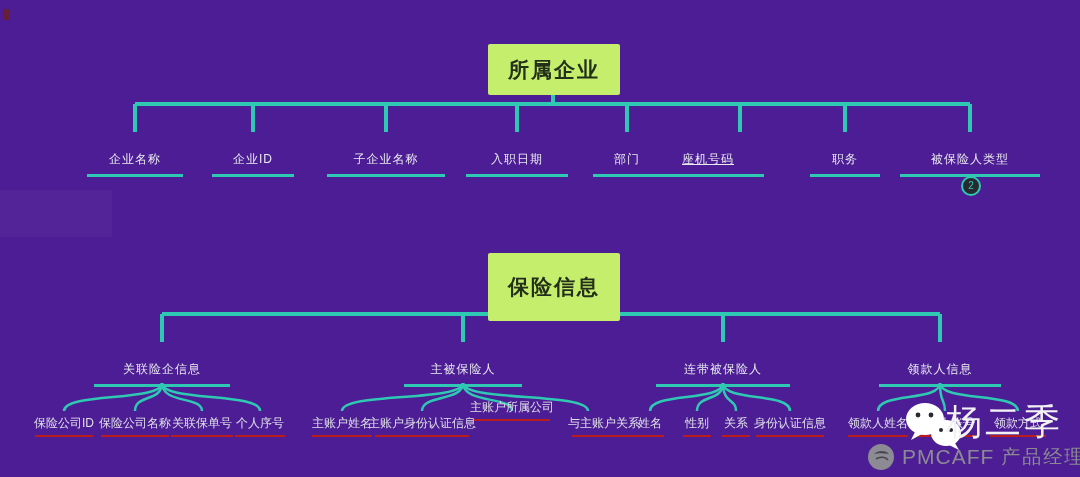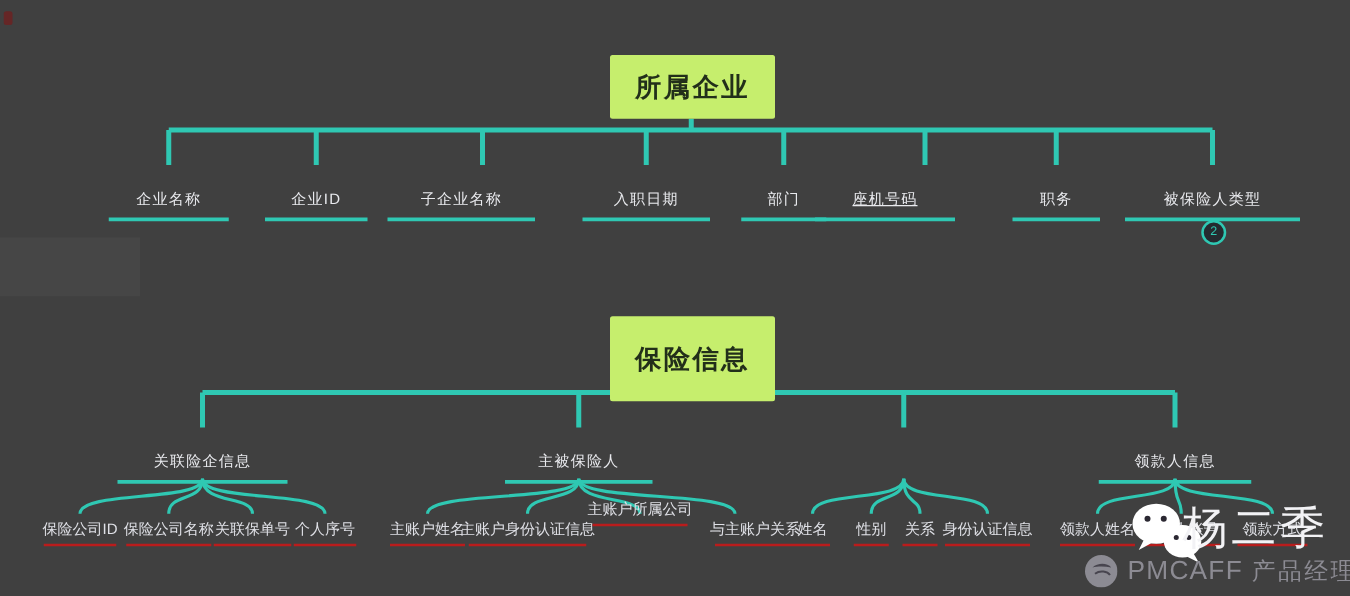--- a/index.html
+++ b/index.html
@@ -1,18 +1,18 @@
 <!DOCTYPE html>
 <html><head>
 <meta charset="utf-8">
 <style>
   html,body{margin:0;padding:0;background:#222028;}
   .canvas{
     position:relative;width:1080px;height:477px;overflow:hidden;
-    background:#404040;
+    background:#4c1d95;
     font-family:"Liberation Sans","DejaVu Sans",sans-serif;
   }
   .wires{position:absolute;left:0;top:0;pointer-events:none;}
   .soft-patch{position:absolute;left:0;top:190px;width:112px;height:47px;
     background:rgba(255,255,255,0.035);}
   .corner-marker{position:absolute;left:3px;top:9px;width:7px;height:11px;
     background:#6e1f1f;border-radius:2px;opacity:.8;}
   .root-node{
     position:absolute;display:flex;align-items:center;justify-content:center;
     background:#c6ee6d;color:#222f1a;font-size:21px;font-weight:600;
@@ -96,33 +96,34 @@
       <path d="M940,383 C940,402 878,392 878,411"></path>
       <path d="M940,383 C940,404 945,398 945,411"></path>
       <path d="M940,383 C940,402 1018,392 1018,411"></path>
     </g>
   </svg>
 
   <div class="root-node" style="left:488px;top:44px;width:132px;height:51px;">所属企业</div>
 
   <div class="child-node" style="left:87px;top:134px;width:96px;">企业名称</div>
   <div class="child-node" style="left:212px;top:134px;width:82px;">企业ID</div>
-  <div class="child-node" style="left:310px;top:134px;width:118px;">子企业名称</div>
+  <div class="child-node" style="left:327px;top:134px;width:118px;">子企业名称</div>
   <div class="child-node" style="left:466px;top:134px;width:102px;">入职日期</div>
   <div class="child-node" style="left:593px;top:134px;width:68px;">部门</div>
   <div class="child-node" style="left:652px;top:134px;width:112px;text-decoration:underline;">座机号码</div>
   <div class="child-node" style="left:810px;top:134px;width:70px;">职务</div>
   <div class="child-node" style="left:900px;top:134px;width:140px;">被保险人类型</div>
 
   <div class="collapse-badge">2</div>
 
   <div class="root-node" style="left:488px;top:253px;width:132px;height:68px;">保险信息</div>
 
   <div class="child-node" style="left:94px;top:344px;width:136px;">关联险企信息</div>
   <div class="child-node" style="left:404px;top:344px;width:118px;">主被保险人</div>
+  <div class="child-node" style="left:656px;top:344px;width:134px;">连带被保险人</div>
   <div class="child-node" style="left:879px;top:344px;width:122px;">领款人信息</div>
 
   <div class="leaf-node" style="left:35px;top:412px;width:58px;">保险公司ID</div>
   <div class="leaf-node" style="left:101px;top:412px;width:68px;">保险公司名称</div>
   <div class="leaf-node" style="left:171px;top:412px;width:62px;text-align:right;">关联保单号</div>
   <div class="leaf-node" style="left:235px;top:412px;width:50px;">个人序号</div>
 
   <div class="leaf-node" style="left:312px;top:412px;width:60px;">主账户姓名</div>
   <div class="leaf-node" style="left:375px;top:412px;width:94px;">主账户身份认证信息</div>
   <div class="leaf-node" style="left:474px;top:396px;width:76px;">主账户所属公司</div>

